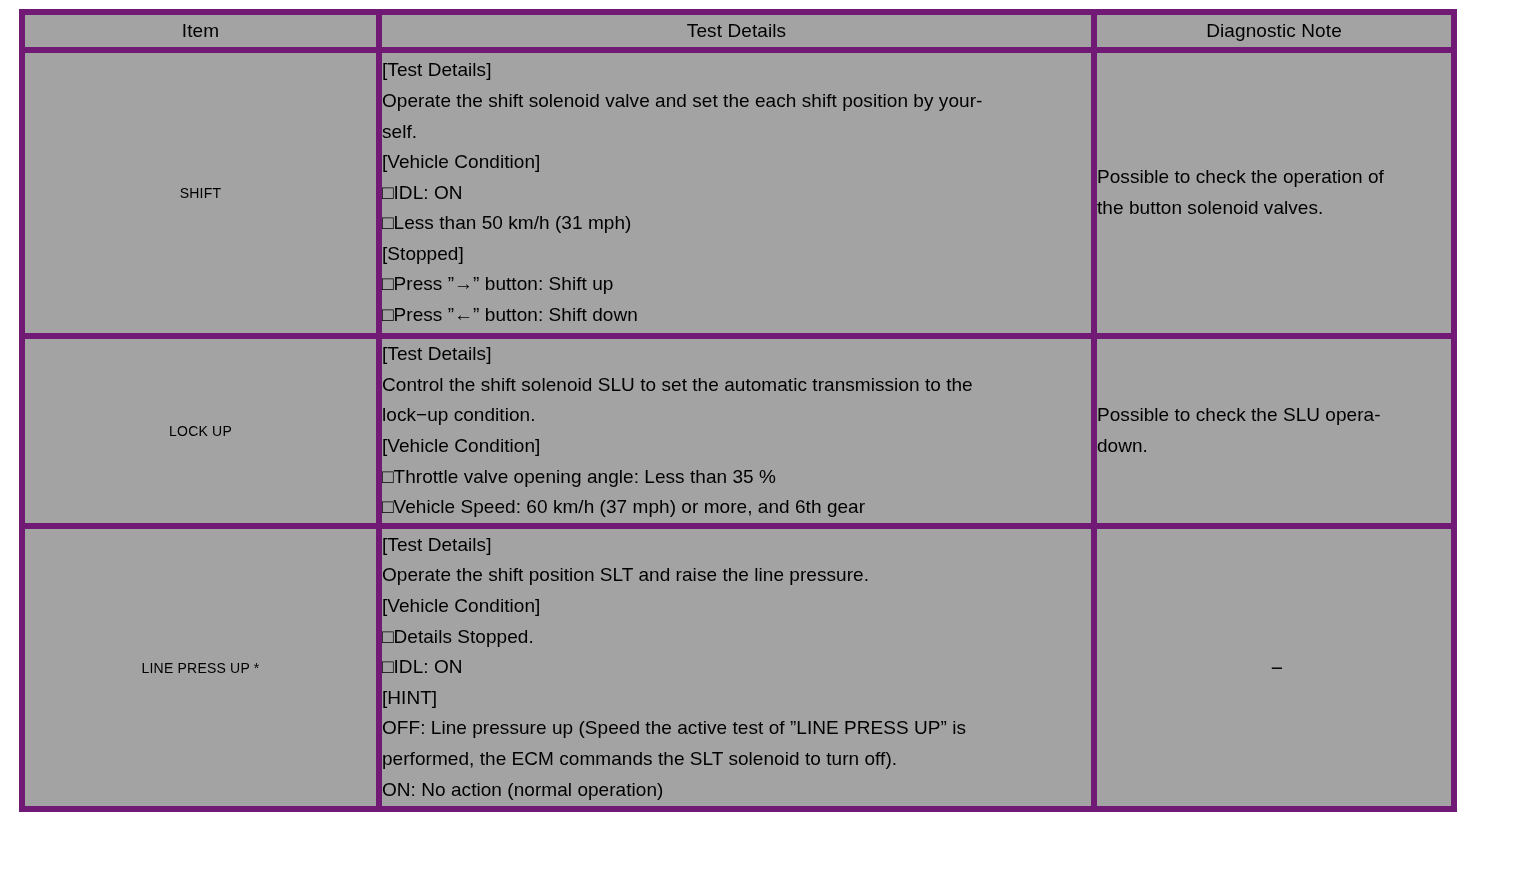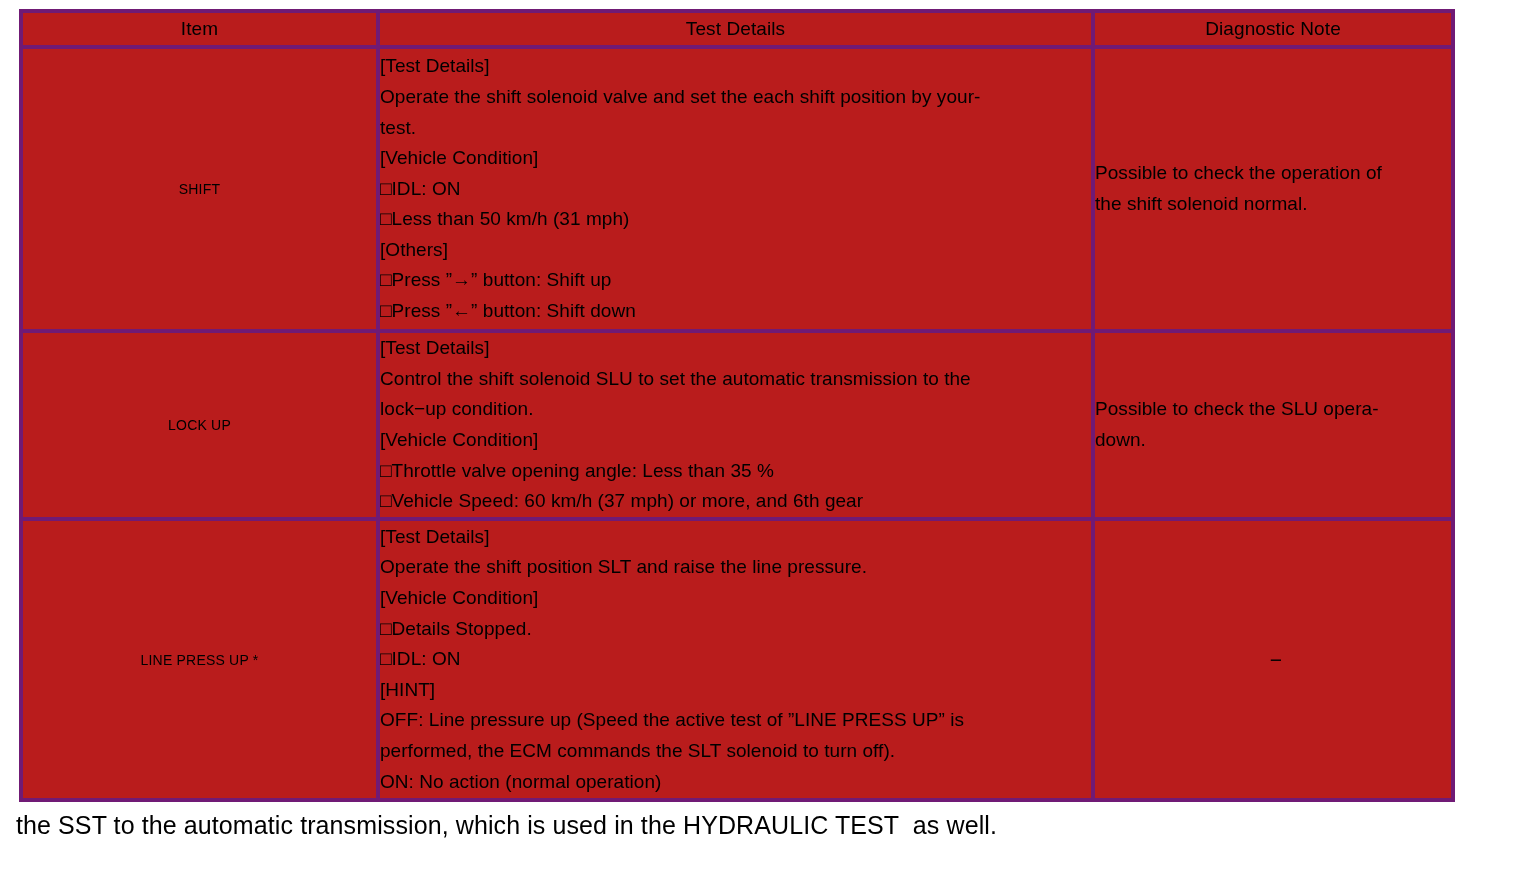--- a/index.html
+++ b/index.html
@@ -24,24 +24,24 @@
     width: 1432px;
   }
   table.active-test {
     border-collapse: collapse;
     table-layout: fixed;
     width: 1432px;
     background: #fff;
   }
   table.active-test th,
   table.active-test td {
-    border: 4px solid #701a75;
+    border: 6px solid #701a75;
     padding: 0;
     vertical-align: middle;
-    background: #b91c1c;
+    background: #a3a3a3;
   }
   col.col-item      { width: 357px; }
   col.col-details   { width: 715px; }
   col.col-note      { width: 360px; }
 
   
   thead th {
     height: 32px;
     text-align: center;
     font-weight: normal;
@@ -127,31 +127,31 @@
         <th>Diagnostic Note</th>
       </tr>
     </thead>
     <tbody>
 
       <tr class="row-shift">
         <td class="item-cell">SHIFT</td>
         <td class="details-cell">
           <div class="detail-line">[Test Details]</div>
           <div class="detail-line">Operate the shift solenoid valve and set the each shift position by your-</div>
-          <div class="detail-line">test.</div>
+          <div class="detail-line">self.</div>
           <div class="detail-line">[Vehicle Condition]</div>
           <div class="detail-line">□IDL: ON</div>
           <div class="detail-line">□Less than 50 km/h (31 mph)</div>
-          <div class="detail-line">[Others]</div>
+          <div class="detail-line">[Stopped]</div>
           <div class="detail-line">□Press ”→” button: Shift up</div>
           <div class="detail-line">□Press ”←” button: Shift down</div>
         </td>
         <td class="note-cell">
           <div class="note-line">Possible to check the operation of</div>
-          <div class="note-line">the shift solenoid normal.</div>
+          <div class="note-line">the button solenoid valves.</div>
         </td>
       </tr>
 
       <tr class="row-lockup">
         <td class="item-cell">LOCK UP</td>
         <td class="details-cell">
           <div class="detail-line">[Test Details]</div>
           <div class="detail-line">Control the shift solenoid SLU to set the automatic transmission to the</div>
           <div class="detail-line">lock−up condition.</div>
           <div class="detail-line">[Vehicle Condition]</div>
@@ -180,14 +180,13 @@
         <td class="note-cell center-dash">
           <div class="note-dash">−</div>
         </td>
       </tr>
 
     </tbody>
   </table>
 </div>
 
 <div class="footnote">
-  <div class="footnote-line">the SST to the automatic transmission, which is used in the HYDRAULIC TEST  as well.</div>
 </div>
 
 </body></html>

